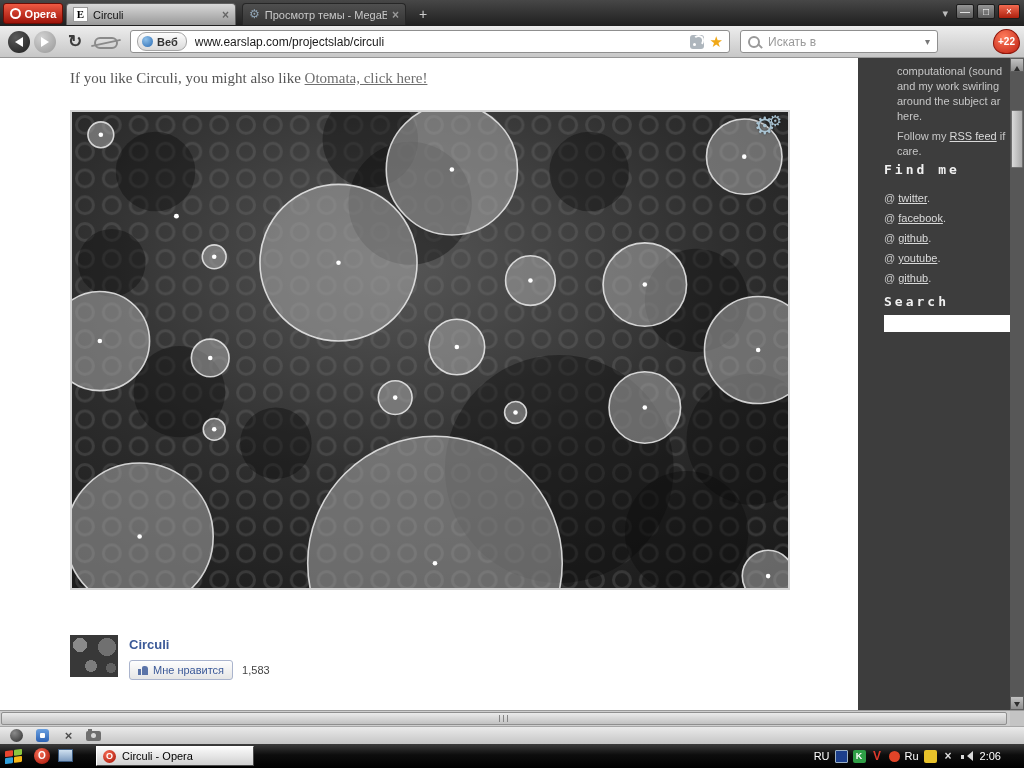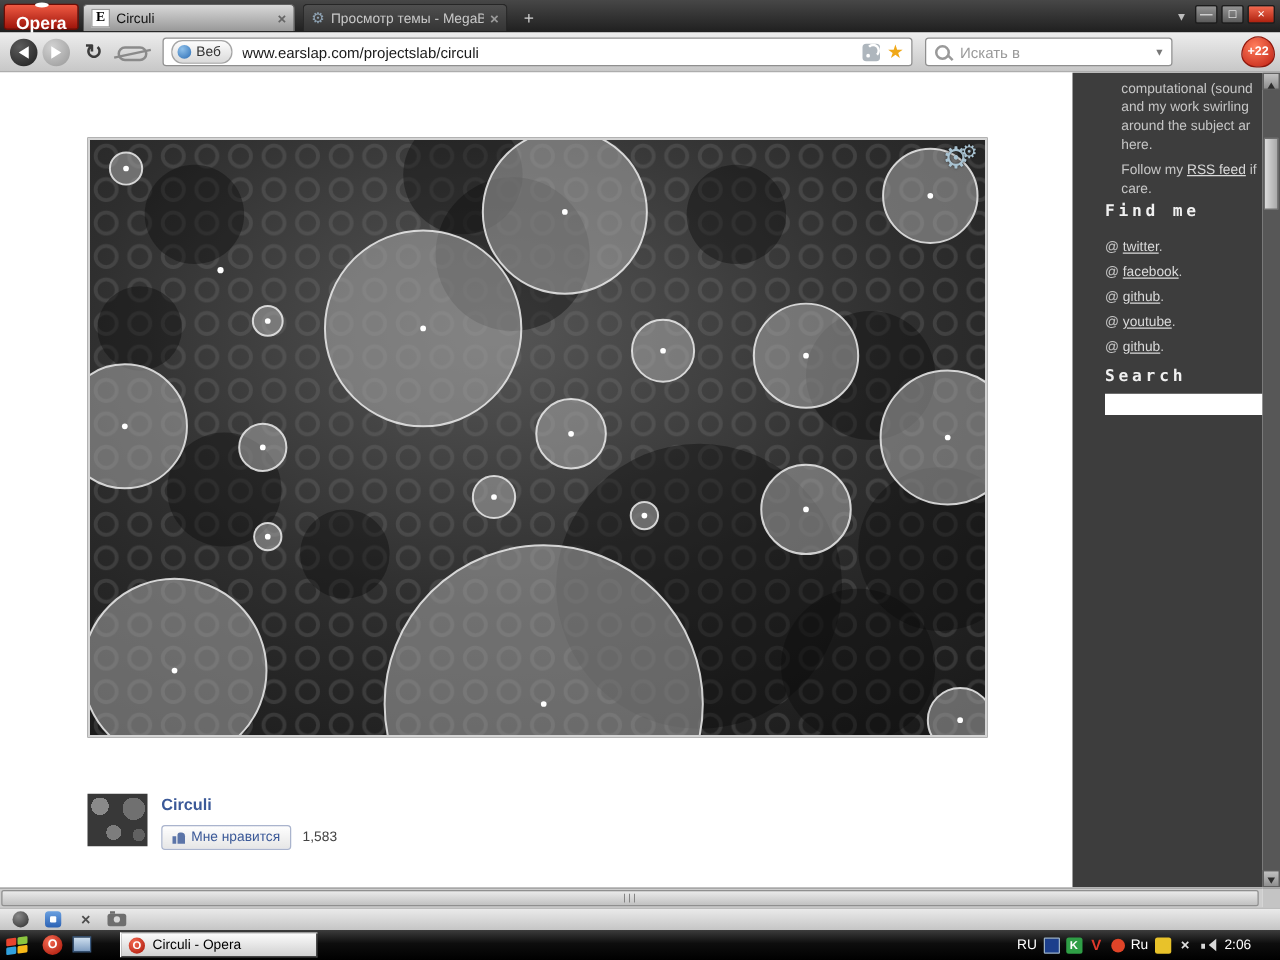--- a/index.html
+++ b/index.html
@@ -2,21 +2,21 @@
 <html style="--opera-red: #c8281e; --fb-blue: #3b5998; --star-yellow: #f0a818; --sidebar-bg: #3d3d3d;"><head>
 <meta charset="utf-8">
 <style>
   html,body{margin:0;padding:0;background:#888;}
   .screen{position:relative;width:1024px;height:768px;overflow:hidden;background:#fff;
           font-family:"Liberation Sans",sans-serif;-webkit-font-smoothing:antialiased;}
 
   
   .titlebar{position:absolute;left:0;top:0;width:100%;height:26px;background:linear-gradient(#474747,#1f1f1f);}
   .opera-btn{position:absolute;left:3px;top:3px;width:58px;height:19px;display:flex;align-items:center;justify-content:center;gap:4px;
-             background:linear-gradient(#ef5a43,#9e140a);border:1px solid #6d0d05;border-radius:3px;color:#fff;font-size:14px;font-weight:bold;cursor:default;flex-direction:column;}
+             background:linear-gradient(#ef5a43,#9e140a);border:1px solid #6d0d05;border-radius:3px;color:#fff;font-size:11px;font-weight:bold;cursor:default;}
   .opera-o{width:7px;height:7px;border:2px solid #fff;border-radius:50%;}
   .tab{position:absolute;top:3px;height:22px;display:flex;align-items:center;gap:5px;padding:0 6px;border-radius:4px 4px 0 0;font-size:11px;box-sizing:border-box;}
   .tab-active{left:66px;width:170px;background:linear-gradient(#d8d8d8,#989898);color:#111;border:1px solid #606060;border-bottom:none;}
   .tab-inactive{left:242px;width:164px;background:linear-gradient(#4f4f4f,#343434);color:#c9c9c9;border:1px solid #262626;border-bottom:none;}
   .favicon-e{width:13px;height:13px;background:#fff;border:1px solid #999;color:#000;font-family:"Liberation Serif",serif;
              font-weight:bold;font-size:11px;line-height:13px;text-align:center;flex:0 0 auto;}
   .favicon-gear{color:#8fa3b4;font-size:12px;line-height:13px;flex:0 0 auto;}
   .tab-label{flex:1;overflow:hidden;white-space:nowrap;}
   .tab-close{color:#666;font-size:12px;font-weight:bold;}
   .tab-inactive .tab-close{color:#9a9a9a;}
@@ -36,21 +36,21 @@
   .nav-fwd{left:34px;background:radial-gradient(circle at 35% 30%,#d2d2d2,#979797);}
   .arr-left{width:0;height:0;border:5px solid transparent;border-right:8px solid #fff;margin-left:-5px;}
   .arr-right{width:0;height:0;border:5px solid transparent;border-left:8px solid #fff;margin-right:-5px;}
   .nav-reload{position:absolute;left:64px;top:5px;width:22px;height:22px;color:#3c3c3c;font-size:17px;font-weight:bold;
               line-height:22px;text-align:center;}
   .nav-turbo{position:absolute;left:94px;top:11px;width:24px;height:12px;border:2px solid #8a8a8a;border-radius:8px;box-sizing:border-box;}
   .nav-turbo::after{content:"";position:absolute;left:-5px;top:3px;width:30px;height:2px;background:#8a8a8a;transform:rotate(-12deg);}
   .addressbar{position:absolute;left:130px;top:4px;width:600px;height:23px;background:#fff;border:1px solid #8f8f8f;border-radius:3px;
               display:flex;align-items:center;gap:6px;padding:0 6px;box-sizing:border-box;}
   .web-badge{display:flex;align-items:center;gap:4px;height:17px;padding:0 8px 0 4px;background:linear-gradient(#fdfdfd,#dadada);
-             border:1px solid #a5a5a5;border-radius:9px;font-size:11px;color:#333;flex:0 0 auto;}
+             border:1px solid #a5a5a5;border-radius:9px;font-size:11px;color:#333;flex:0 0 auto;font-weight:bold;}
   .globe{width:11px;height:11px;border-radius:50%;background:radial-gradient(circle at 35% 30%,#8ec0ea,#2a6cb4);}
   .url-input{flex:1;border:none;outline:none;background:transparent;font-family:inherit;font-size:12px;color:#1a1a1a;min-width:0;}
   .rss-icon{position:relative;width:14px;height:14px;background:#aeb6bd;border-radius:3px;flex:0 0 auto;}
   .rss-icon::before{content:"";position:absolute;left:3px;bottom:3px;width:3px;height:3px;background:#fff;border-radius:50%;}
   .rss-icon::after{content:"";position:absolute;left:3px;bottom:3px;width:7px;height:7px;border:2px solid transparent;
                    border-top-color:#fff;border-right-color:#fff;border-radius:50%;}
   .star-icon{color:var(--star-yellow,#f0a818);font-size:15px;line-height:15px;flex:0 0 auto;}
   .searchbar{position:absolute;left:740px;top:4px;width:198px;height:23px;background:#fff;border:1px solid #8f8f8f;border-radius:3px;
              display:flex;align-items:center;gap:6px;padding:0 7px;box-sizing:border-box;}
   .mag{position:relative;width:8px;height:8px;border:2px solid #999;border-radius:50%;flex:0 0 auto;}
@@ -211,20 +211,21 @@
       <span class="mag"></span>
       <input class="search-input" placeholder="Искать в" style="">
       <span class="dd">▾</span>
     </div>
     <div class="update-badge">+22</div>
   </div>
 
   <div class="viewport">
 
     <div class="page">
+      <p class="intro"><span>If you like Circuli, you might also like </span><a class="intro-link">Otomata, click here!</a></p>
 
       <div class="canvas">
         <svg id="circuli-svg" width="716" height="476" viewBox="0 0 720 480" preserveAspectRatio="none">
           <defs>
             <radialGradient id="bgGrad" cx="45%" cy="32%" r="85%">
               <stop offset="0%" stop-color="#565656"></stop>
               <stop offset="55%" stop-color="#2e2e2e"></stop>
               <stop offset="100%" stop-color="#191919"></stop>
             </radialGradient>
             <pattern id="dotpat" x="0" y="0" width="27" height="27" patternUnits="userSpaceOnUse">

